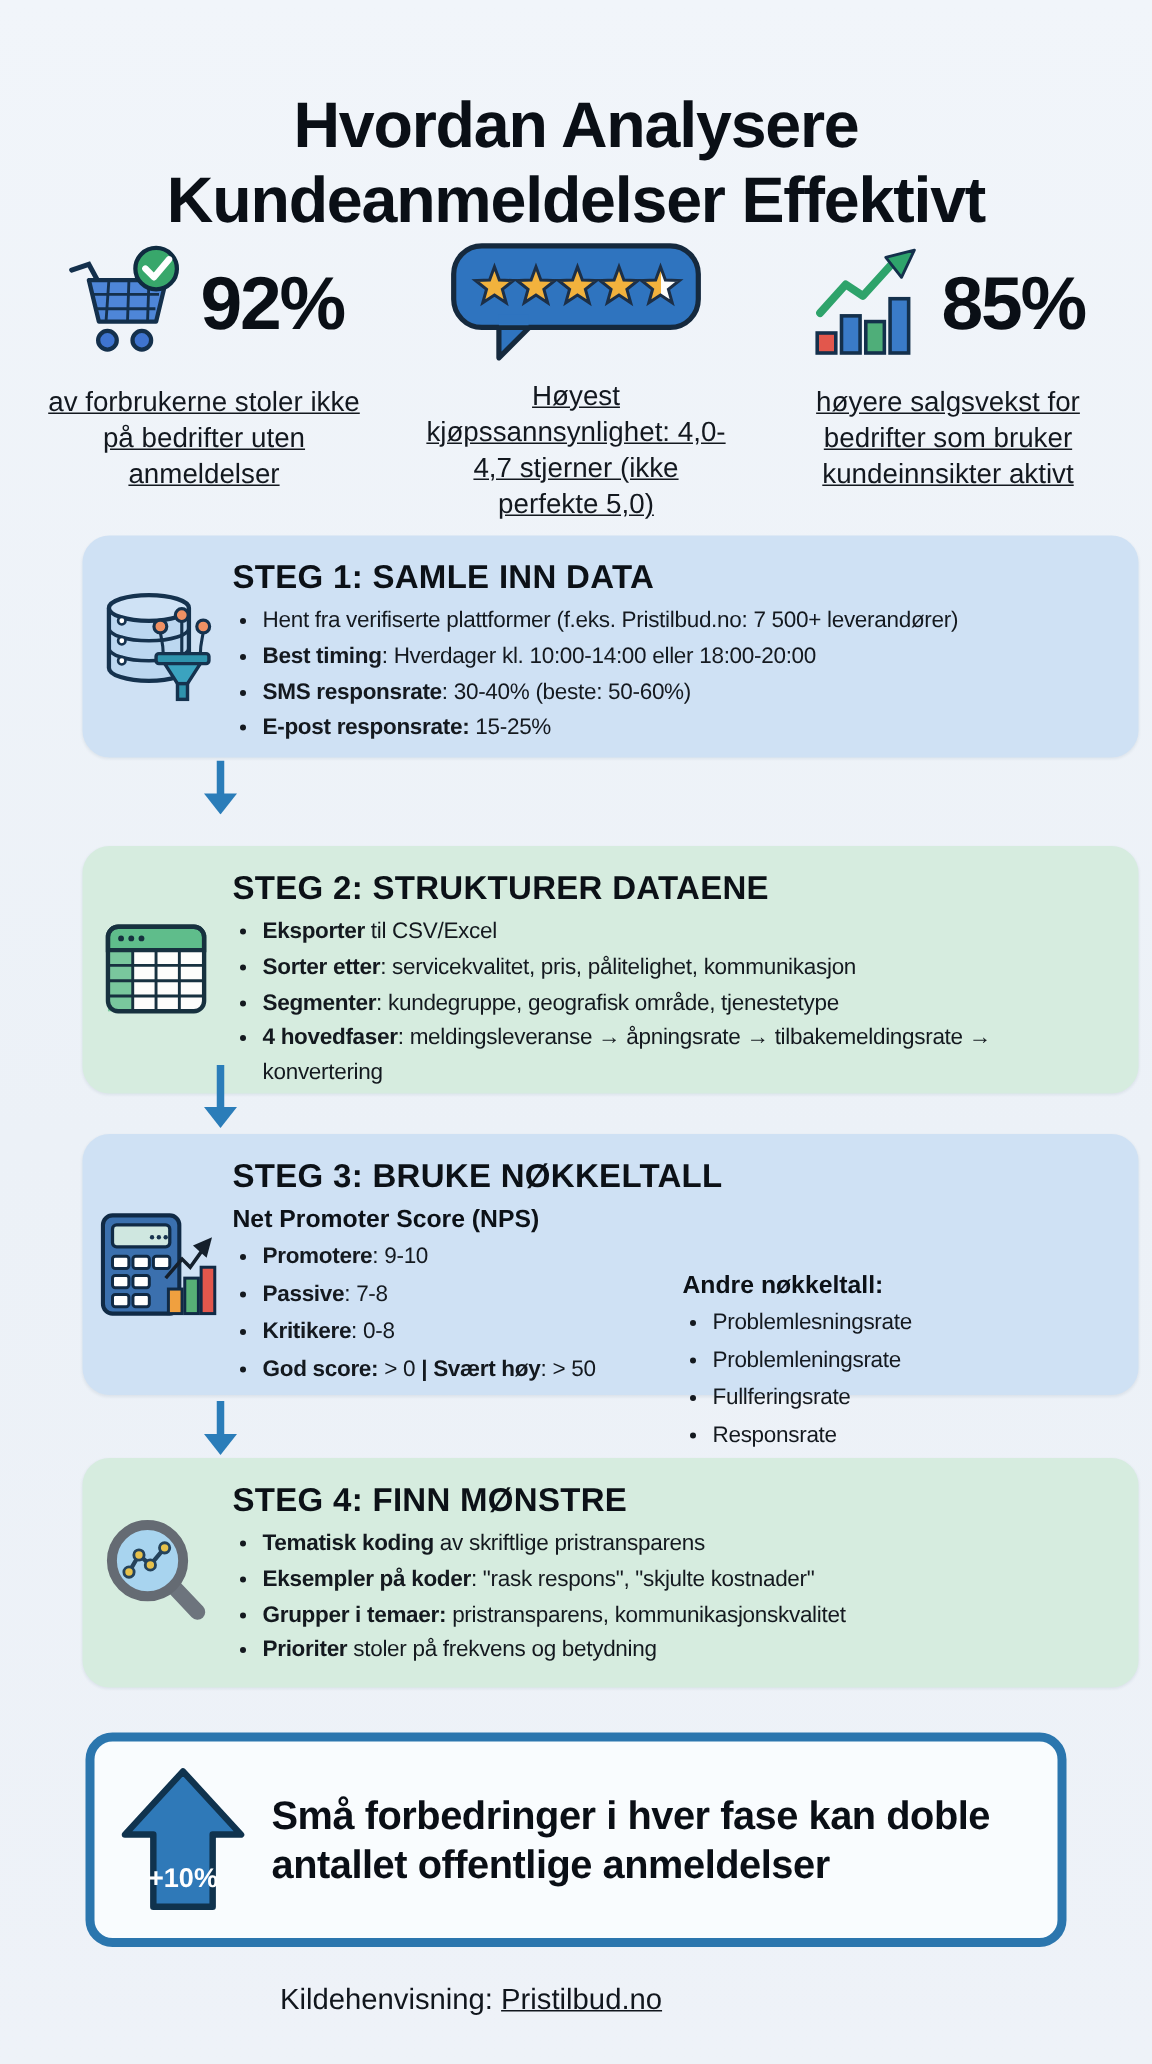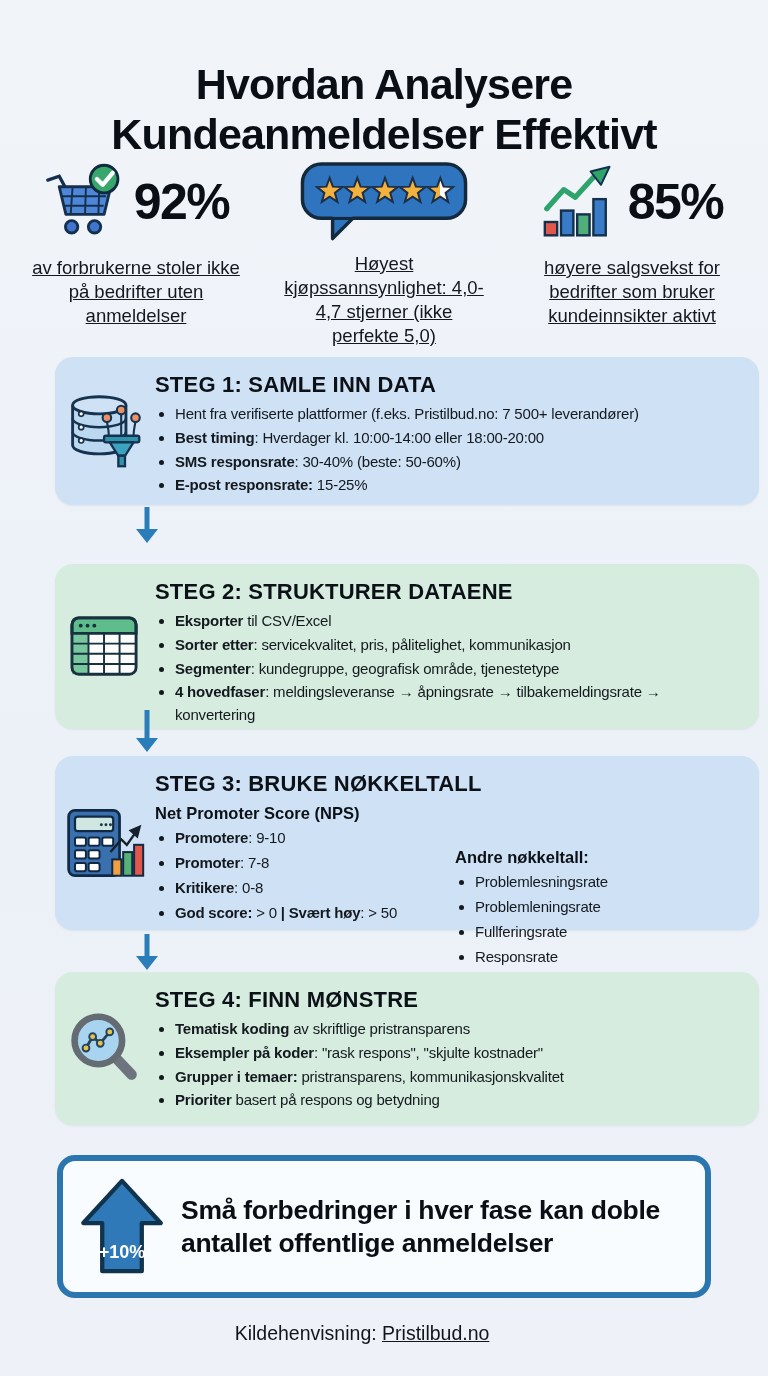--- a/index.html
+++ b/index.html
@@ -33,21 +33,21 @@
   .cols ul.bullets li{line-height:1.6;}
   
   .connector{position:absolute;left:132px;width:30px;}
   
   .callout{position:absolute;left:57px;top:1155px;width:642px;height:131px;background:#f9fcfe;
            border:6px solid #2b76ae;border-radius:18px;display:flex;align-items:center;}
   .callout-arrow-wrap{flex:0 0 118px;display:flex;justify-content:center;}
   .callout-heading{font-size:26.5px;font-weight:800;line-height:1.22;margin:0;color:#0a0f16;letter-spacing:-0.3px;}
   .callout-sub{font-size:20px;margin-top:7px;color:#13181f;}
   
-  .footer{position:absolute;top:1322px;left:0;width:628px;text-align:center;font-size:19.5px;color:#11161d;padding-left:48px;}
+  .footer{position:absolute;top:1322px;left:0;width:628px;text-align:center;font-size:19.5px;color:#11161d;}
   .footer .link{text-decoration:underline;cursor:pointer;}
   svg{display:block;}
 </style>
 </head>
 <body>
 
 <div class="page">
 
   <h1 class="title">Hvordan Analysere Kundeanmeldelser Effektivt</h1>
 
@@ -217,21 +217,21 @@
         </svg>
       </span>
     </div>
     <div class="step-content">
       <div class="step-title">STEG 3: BRUKE NØKKELTALL</div>
       <div class="cols">
         <div class="col-left">
           <div class="col-h">Net Promoter Score (NPS)</div>
           <ul class="bullets">
               <li><span class="b">Promotere</span><span>: 9-10</span></li>
-              <li><span class="b">Promoter</span><span>: 7-8</span></li>
+              <li><span class="b">Passive</span><span>: 7-8</span></li>
               <li><span class="b">Kritikere</span><span>: 0-8</span></li>
               <li><span class="b">God score:</span><span> &gt; 0 </span><span class="b">| Svært høy</span><span>: &gt; 50</span></li>
             </ul>
         </div>
         <div class="col-right">
           <div class="col-h">Andre nøkkeltall:</div>
           <ul class="bullets">
               <li><span>Problemlesningsrate</span></li>
               <li><span>Problemleningsrate</span></li>
               <li><span>Fullferingsrate</span></li>
@@ -262,21 +262,21 @@
           <circle cx="45" cy="22" r="3.6" fill="#e6c14b" stroke="#24435c" stroke-width="2"></circle>
         </svg>
       </span>
     </div>
     <div class="step-content">
       <div class="step-title">STEG 4: FINN MØNSTRE</div>
       <ul class="bullets">
           <li><span class="b">Tematisk koding</span><span> av skriftlige pristransparens</span></li>
           <li><span class="b">Eksempler på koder</span><span>: "rask respons", "skjulte kostnader"</span></li>
           <li><span class="b">Grupper i temaer:</span><span> pristransparens, kommunikasjonskvalitet</span></li>
-          <li><span class="b">Prioriter</span><span> basert på respons og betydning</span></li>
+          <li><span class="b">Prioriter</span><span> stoler på frekvens og betydning</span></li>
         </ul>
     </div>
   </div>
 
   <div class="callout">
     <div class="callout-arrow-wrap">
       <svg width="86" height="99" viewBox="0 0 100 112">
         <polygon points="50,3 95,52 73,52 73,108 27,108 27,52 5,52" fill="#2f79b8" stroke="#10334e" stroke-width="5" stroke-linejoin="round"></polygon>
         <text x="50" y="93" text-anchor="middle" fill="#ffffff" font-size="21" font-weight="700" font-family="Liberation Sans, sans-serif">+10%</text>
       </svg>

